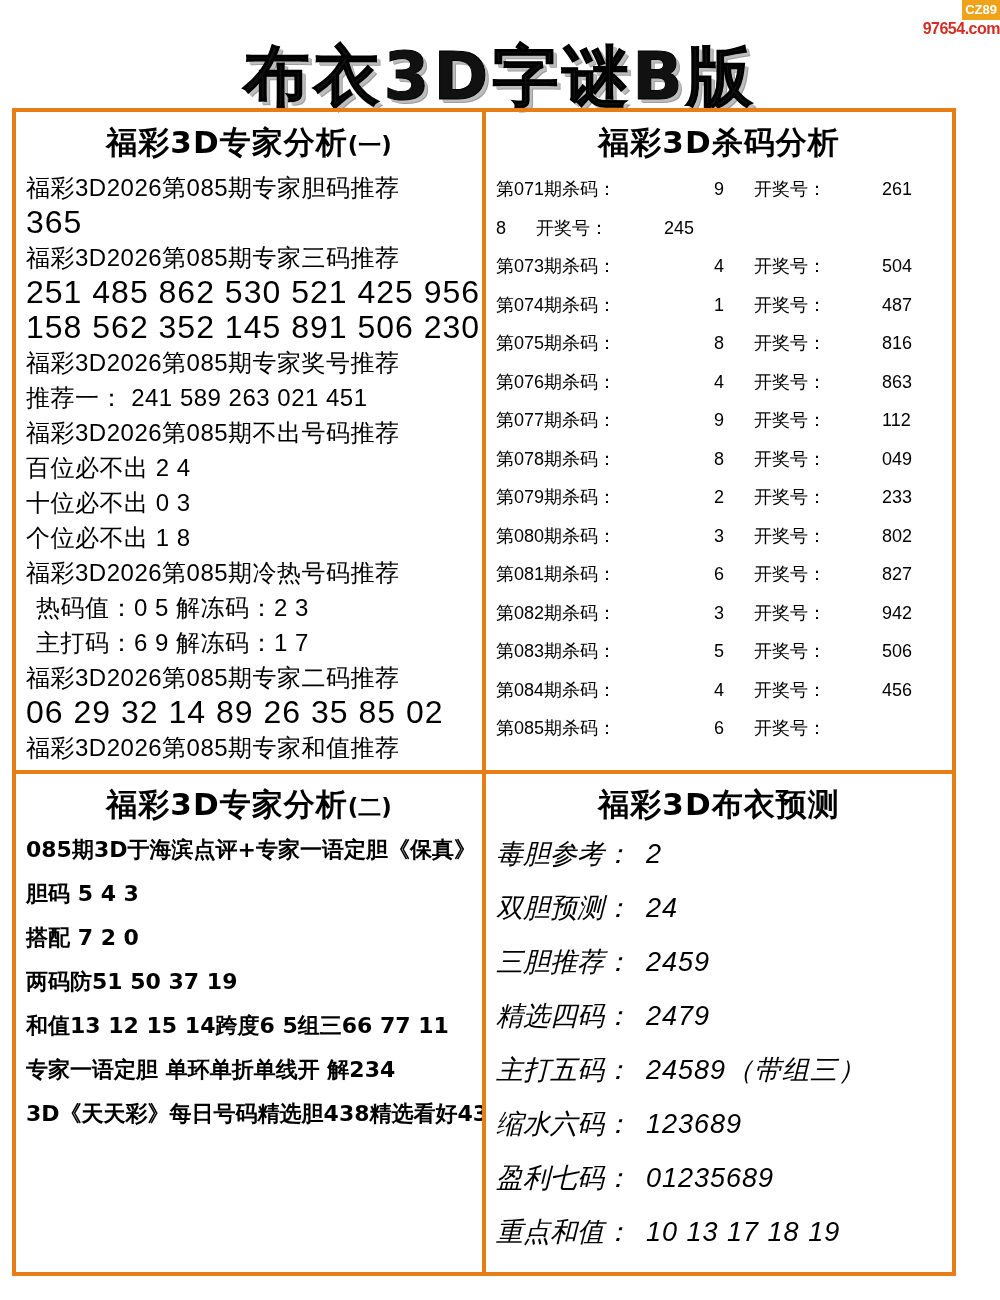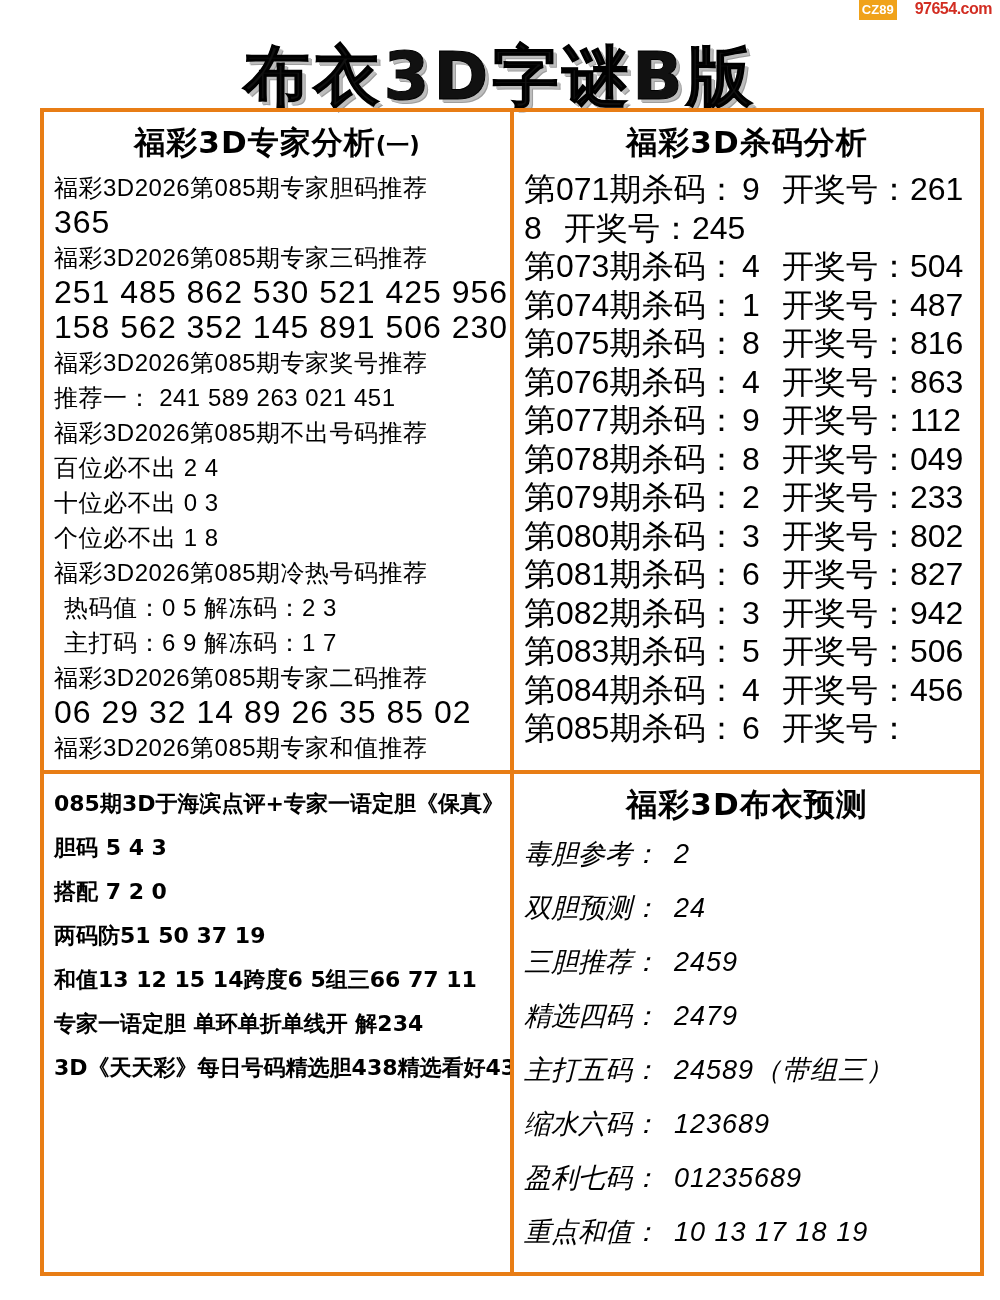--- a/index.html
+++ b/index.html
@@ -13,25 +13,26 @@
     font-family: "Liberation Sans", sans-serif;
     color: #000000;
     position: relative;
     overflow: hidden;
   }
 
   
   .watermark {
     position: absolute;
     top: 0;
-    right: 8px;
+    right: 0;
     display: flex;
-    align-items: flex-start;
+    align-items: flex-end;
     font-size: 15px;
     line-height: 18px;
+    flex-direction: column;
   }
   .watermark .wm-cz {
     background: #f0a21a;
     color: #ffffff;
     font-weight: bold;
     padding: 1px 3px;
     font-size: 13px;
   }
   .watermark .wm-num {
     color: #d22d22;
@@ -56,21 +57,21 @@
     text-shadow:
       3px 3px 0 #bdbdbd,
       4px 4px 0 #9e9e9e;
     -webkit-text-stroke: 1px #000;
   }
 
   
   .sheet {
     position: absolute;
     top: 108px;
-    left: 40px;
+    left: 12px;
     width: 944px;
     height: 1168px;
     border: 4px solid #e87d15;
     box-sizing: border-box;
     display: grid;
     grid-template-columns: 470px 1fr;
     grid-template-rows: 662px 1fr;
   }
   .cell {
     box-sizing: border-box;
@@ -109,21 +110,21 @@
     line-height: 35px;
     letter-spacing: 1px;
     white-space: nowrap;
   }
   .nums span { margin-right: 11px; }
 
   
   .kill-row {
     display: flex;
     align-items: flex-start;
-    font-size: 32px;
+    font-size: 18px;
     line-height: 38.5px;
     white-space: nowrap;
   }
   .kill-row .k-period { width: 218px; }
   .kill-row .k-kill { width: 40px; text-align: left; }
   .kill-row .k-open { width: 128px; }
   .kill-row .k-res { text-align: left; }
 
   
   .cell-b .b-line {
@@ -284,20 +285,23 @@
     </div>
     <div class="kill-row">
       <span class="k-period">第085期杀码：</span>
       <span class="k-kill">6</span>
       <span class="k-open">开奖号：</span>
       <span class="k-res"></span>
     </div>
   </div>
 
   <div class="cell b-right cell-b">
+    <div class="panel-title">
+      <span>福彩3D专家分析</span><span class="sub">(二)</span>
+    </div>
     <div class="b-line first">085期3D于海滨点评+专家一语定胆《保真》</div>
     <div class="b-line">胆码 5 4 3</div>
     <div class="b-line">搭配 7 2 0</div>
     <div class="b-line">两码防51 50 37 19</div>
     <div class="b-line">和值13 12 15 14跨度6 5组三66 77 11</div>
     <div class="b-line">专家一语定胆 单环单折单线开 解234</div>
     <div class="b-line">3D《天天彩》每日号码精选胆438精选看好43</div>
   </div>
 
   <div class="cell">

